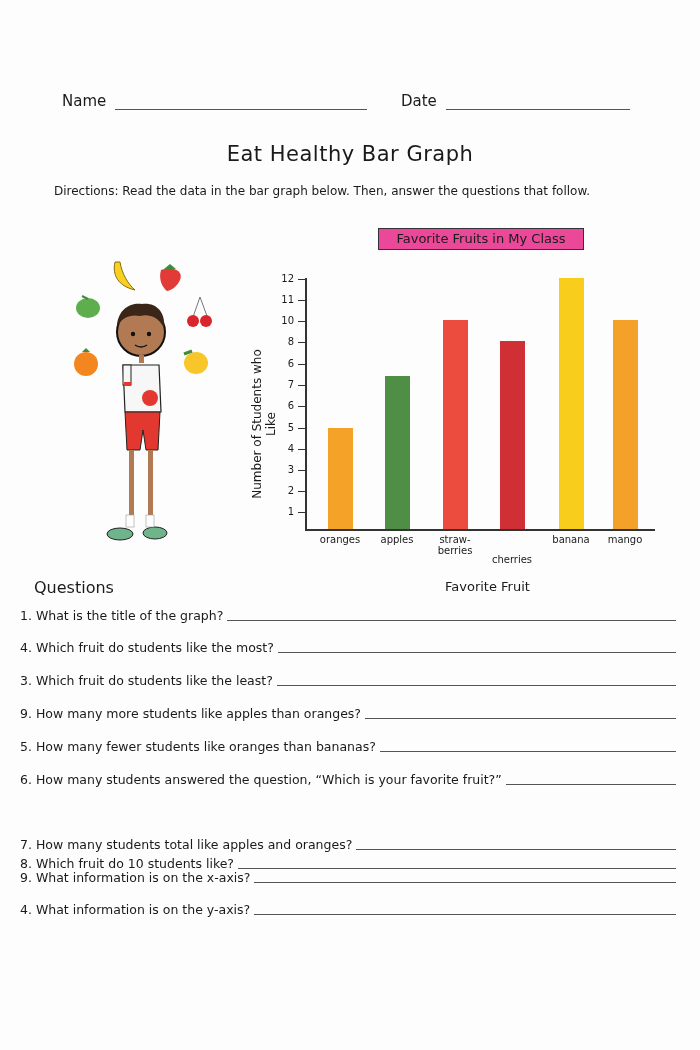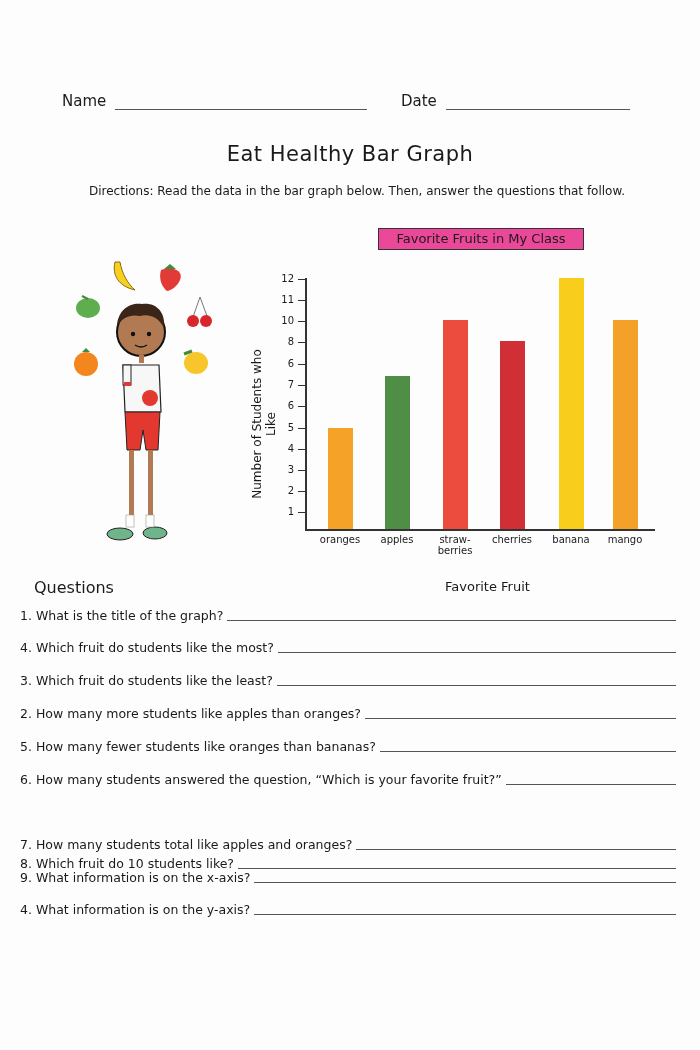--- a/index.html
+++ b/index.html
@@ -4,21 +4,21 @@
 <style>
   html, body { margin: 0; padding: 0; }
   body {
     width: 700px; height: 1050px; background: #fdfdfd; position: relative;
     font-family: "DejaVu Sans", sans-serif; color: #1a1a1a; overflow: hidden;
   }
   .abs { position: absolute; }
   .name-row { top: 92px; font-size: 15px; }
   .uline { display: inline-block; border-bottom: 1.5px solid #555; vertical-align: bottom; height: 16px; }
   .title { top: 142px; left: 0; width: 700px; text-align: center; font-size: 21px; letter-spacing: 0.5px; }
-  .directions { top: 184px; left: 0; width: 644px; text-align: center; font-size: 12px; margin-left: 35px; }
+  .directions { top: 184px; left: 0; width: 644px; text-align: center; font-size: 12px; }
   .directions b { font-weight: normal; }
   .chart-title { left: 378px; top: 228px; width: 204px; height: 20px; border: 1px solid #333; font-size: 13px; text-align: center; line-height: 20px; background: #ec4899; }
   .axis-y { left: 305px; top: 278px; width: 1.5px; height: 252px; background: #333; }
   .axis-x { left: 305px; top: 529px; width: 350px; height: 1.5px; background: #333; }
   .tick { left: 298px; width: 7px; height: 1.2px; background: #333; }
   .tick-label { left: 272px; width: 22px; text-align: right; font-size: 10px; line-height: 10px; }
   .ylabel { left: 184px; top: 410px; width: 160px; transform: rotate(-90deg); transform-origin: center; font-size: 12px; text-align: center; }
   .bar { width: 25px; }
   .xlabel { font-size: 10px; text-align: center; width: 56px; line-height: 11px; top: 534px; }
   .q-head { left: 34px; top: 578px; font-size: 16px; }
@@ -133,42 +133,42 @@
   <div class="abs bar" style="left:500px;top:341px;height:188px;background:#cf2f35;"></div>
   <div class="abs bar" style="left:559px;top:278px;height:251px;background:#f8cd1c;"></div>
   <div class="abs bar" style="left:613px;top:320px;height:209px;background:#f4a12a;"></div>
 
   <div class="abs xlabel" style="left:312px;">oranges</div>
   <div class="abs xlabel" style="left:369px;">apples</div>
   <div class="abs xlabel" style="left:427px;">
     <div>straw-</div>
     <div>berries</div>
   </div>
-  <div class="abs xlabel" style="left:484px;">cherries</div>
+  <div class="abs xlabel" style="left:484px;margin-top:20px;">cherries</div>
   <div class="abs xlabel" style="left:543px;">banana</div>
   <div class="abs xlabel" style="left:597px;">mango</div>
 </div>
 
 <div class="abs q-head">Questions</div>
 <div class="abs fav-head">Favorite Fruit</div>
 
 <div class="abs question" style="top:608px;">
     <span>1. What is the title of the graph?</span>
     <span class="line"></span>
   </div>
 <div class="abs question" style="top:640px;">
     <span>4. Which fruit do students like the most?</span>
     <span class="line"></span>
   </div>
 <div class="abs question" style="top:673px;">
     <span>3. Which fruit do students like the least?</span>
     <span class="line"></span>
   </div>
 <div class="abs question" style="top:706px;">
-    <span>2. How many more students like apples than oranges?</span>
+    <span>9. How many more students like apples than oranges?</span>
     <span class="line"></span>
   </div>
 <div class="abs question" style="top:739px;">
     <span>5. How many fewer students like oranges than bananas?</span>
     <span class="line"></span>
   </div>
 <div class="abs question" style="top:772px;">
     <span>6. How many students answered the question, “Which is your favorite fruit?”</span>
     <span class="line"></span>
   </div>

